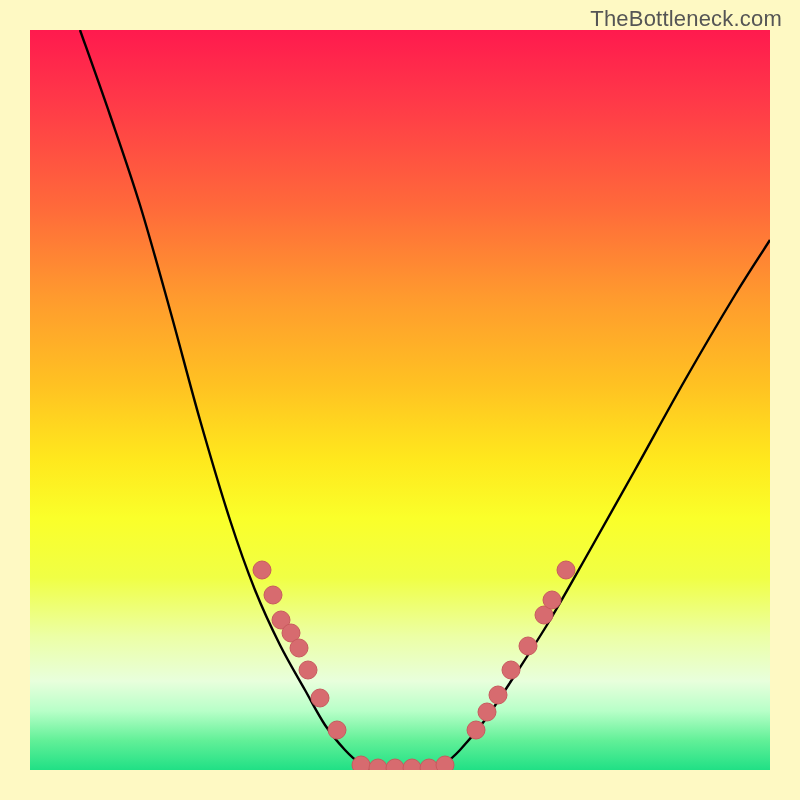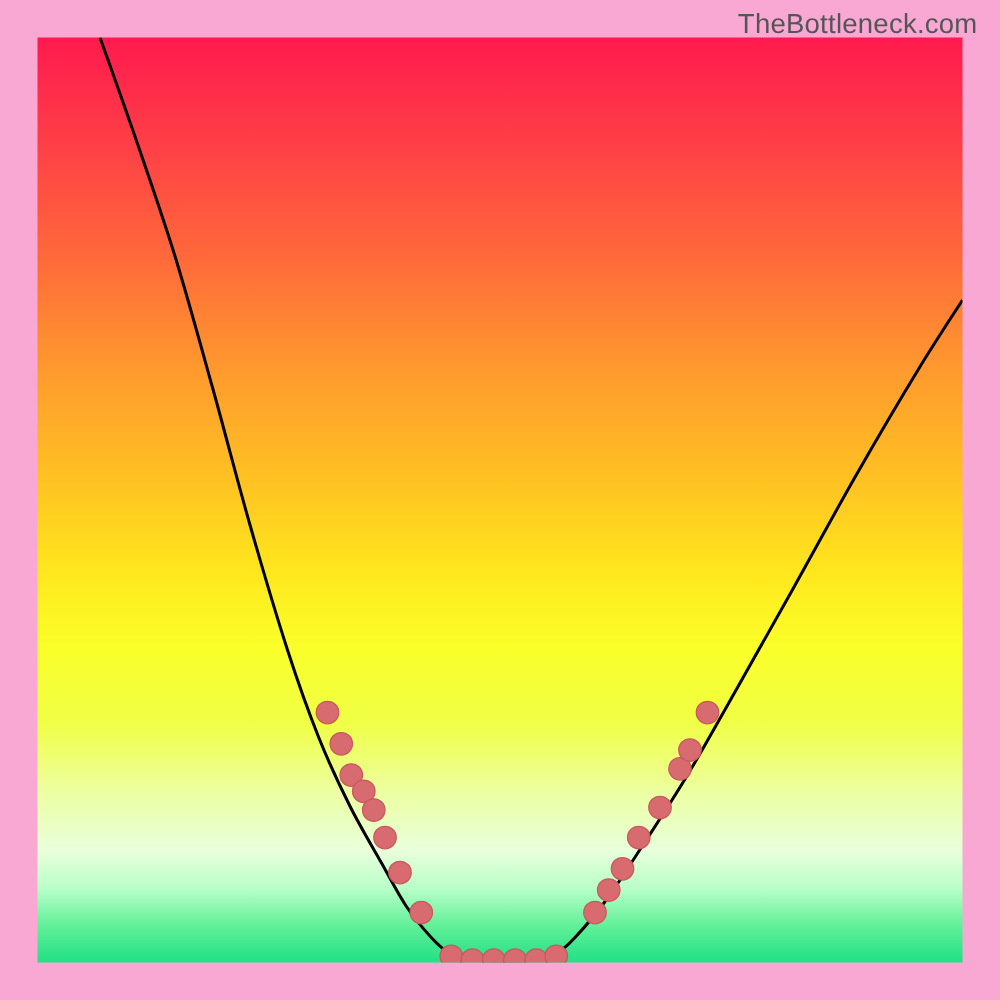--- a/index.html
+++ b/index.html
@@ -7,21 +7,21 @@
     padding: 0;
     width: 800px;
     height: 800px;
     overflow: hidden;
     font-family: Arial, Helvetica, sans-serif;
     background: #000;
   }
   .outer {
     width: 800px;
     height: 800px;
-    background: #f9a8d4;
+    background: #fef9c3;
     position: relative;
   }
   .plot {
     position: absolute;
     left: 30px;
     top: 30px;
     width: 740px;
     height: 740px;
     background: linear-gradient(to bottom,
       #ff1a4e 0%,

